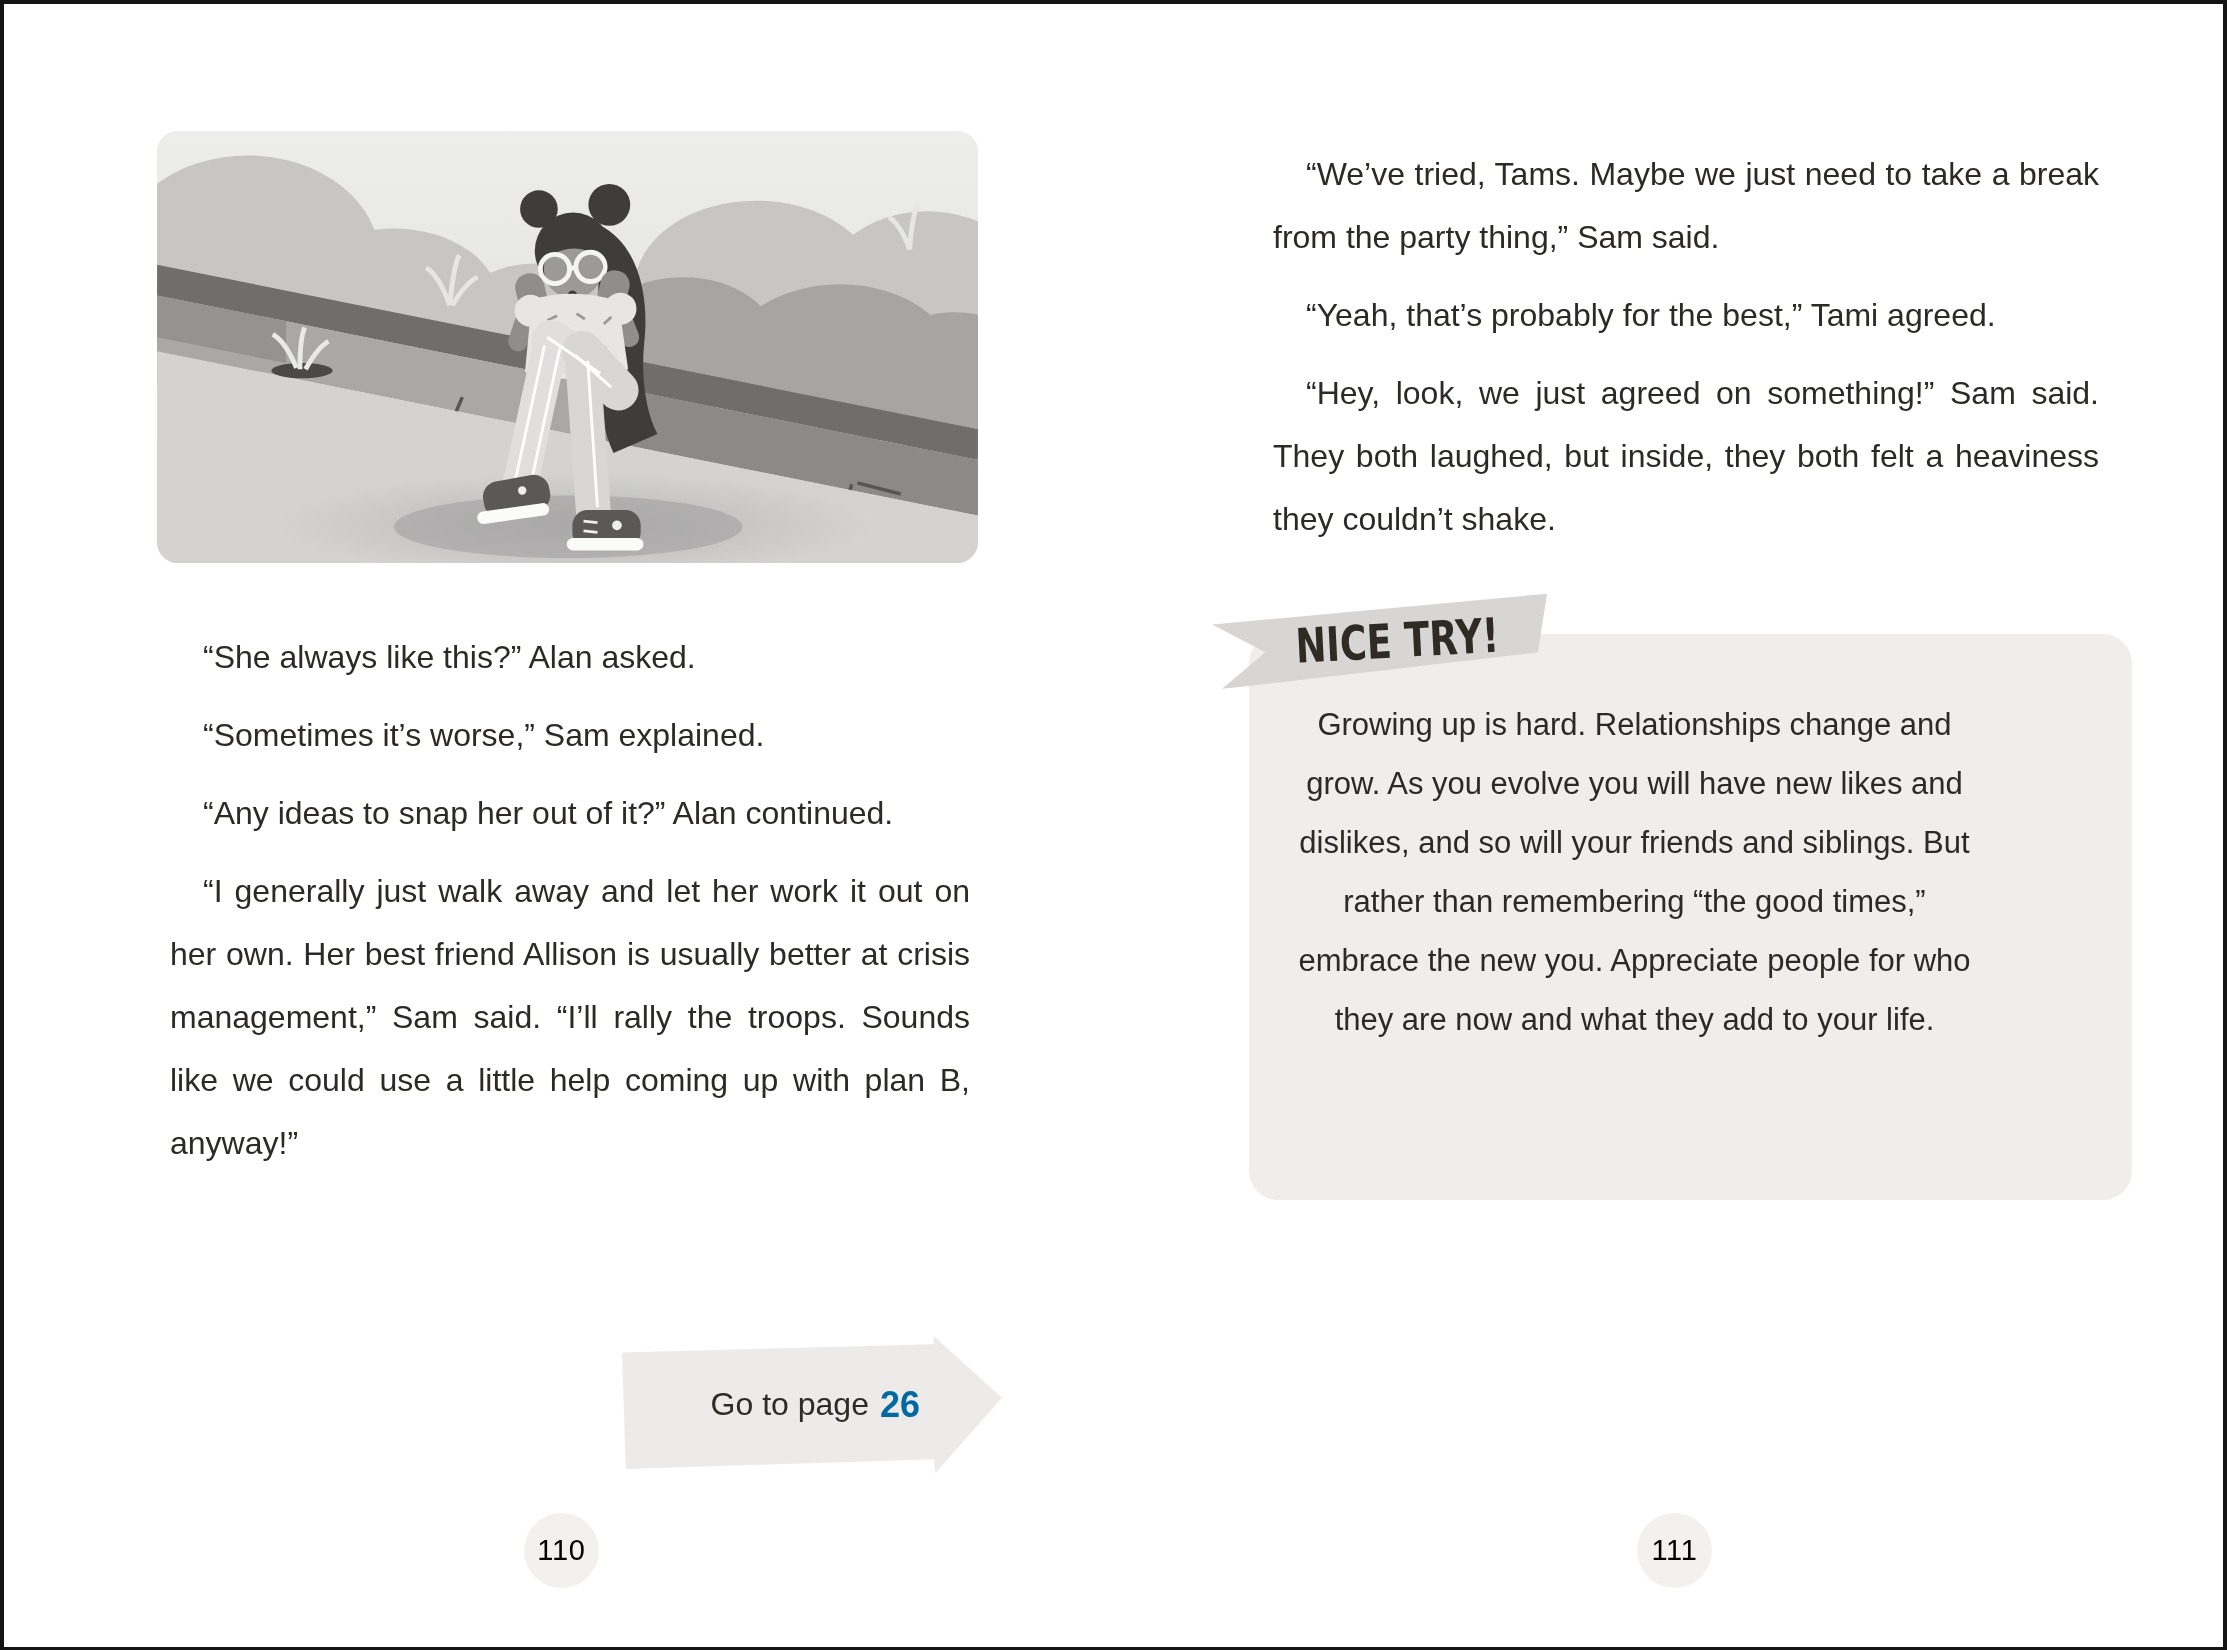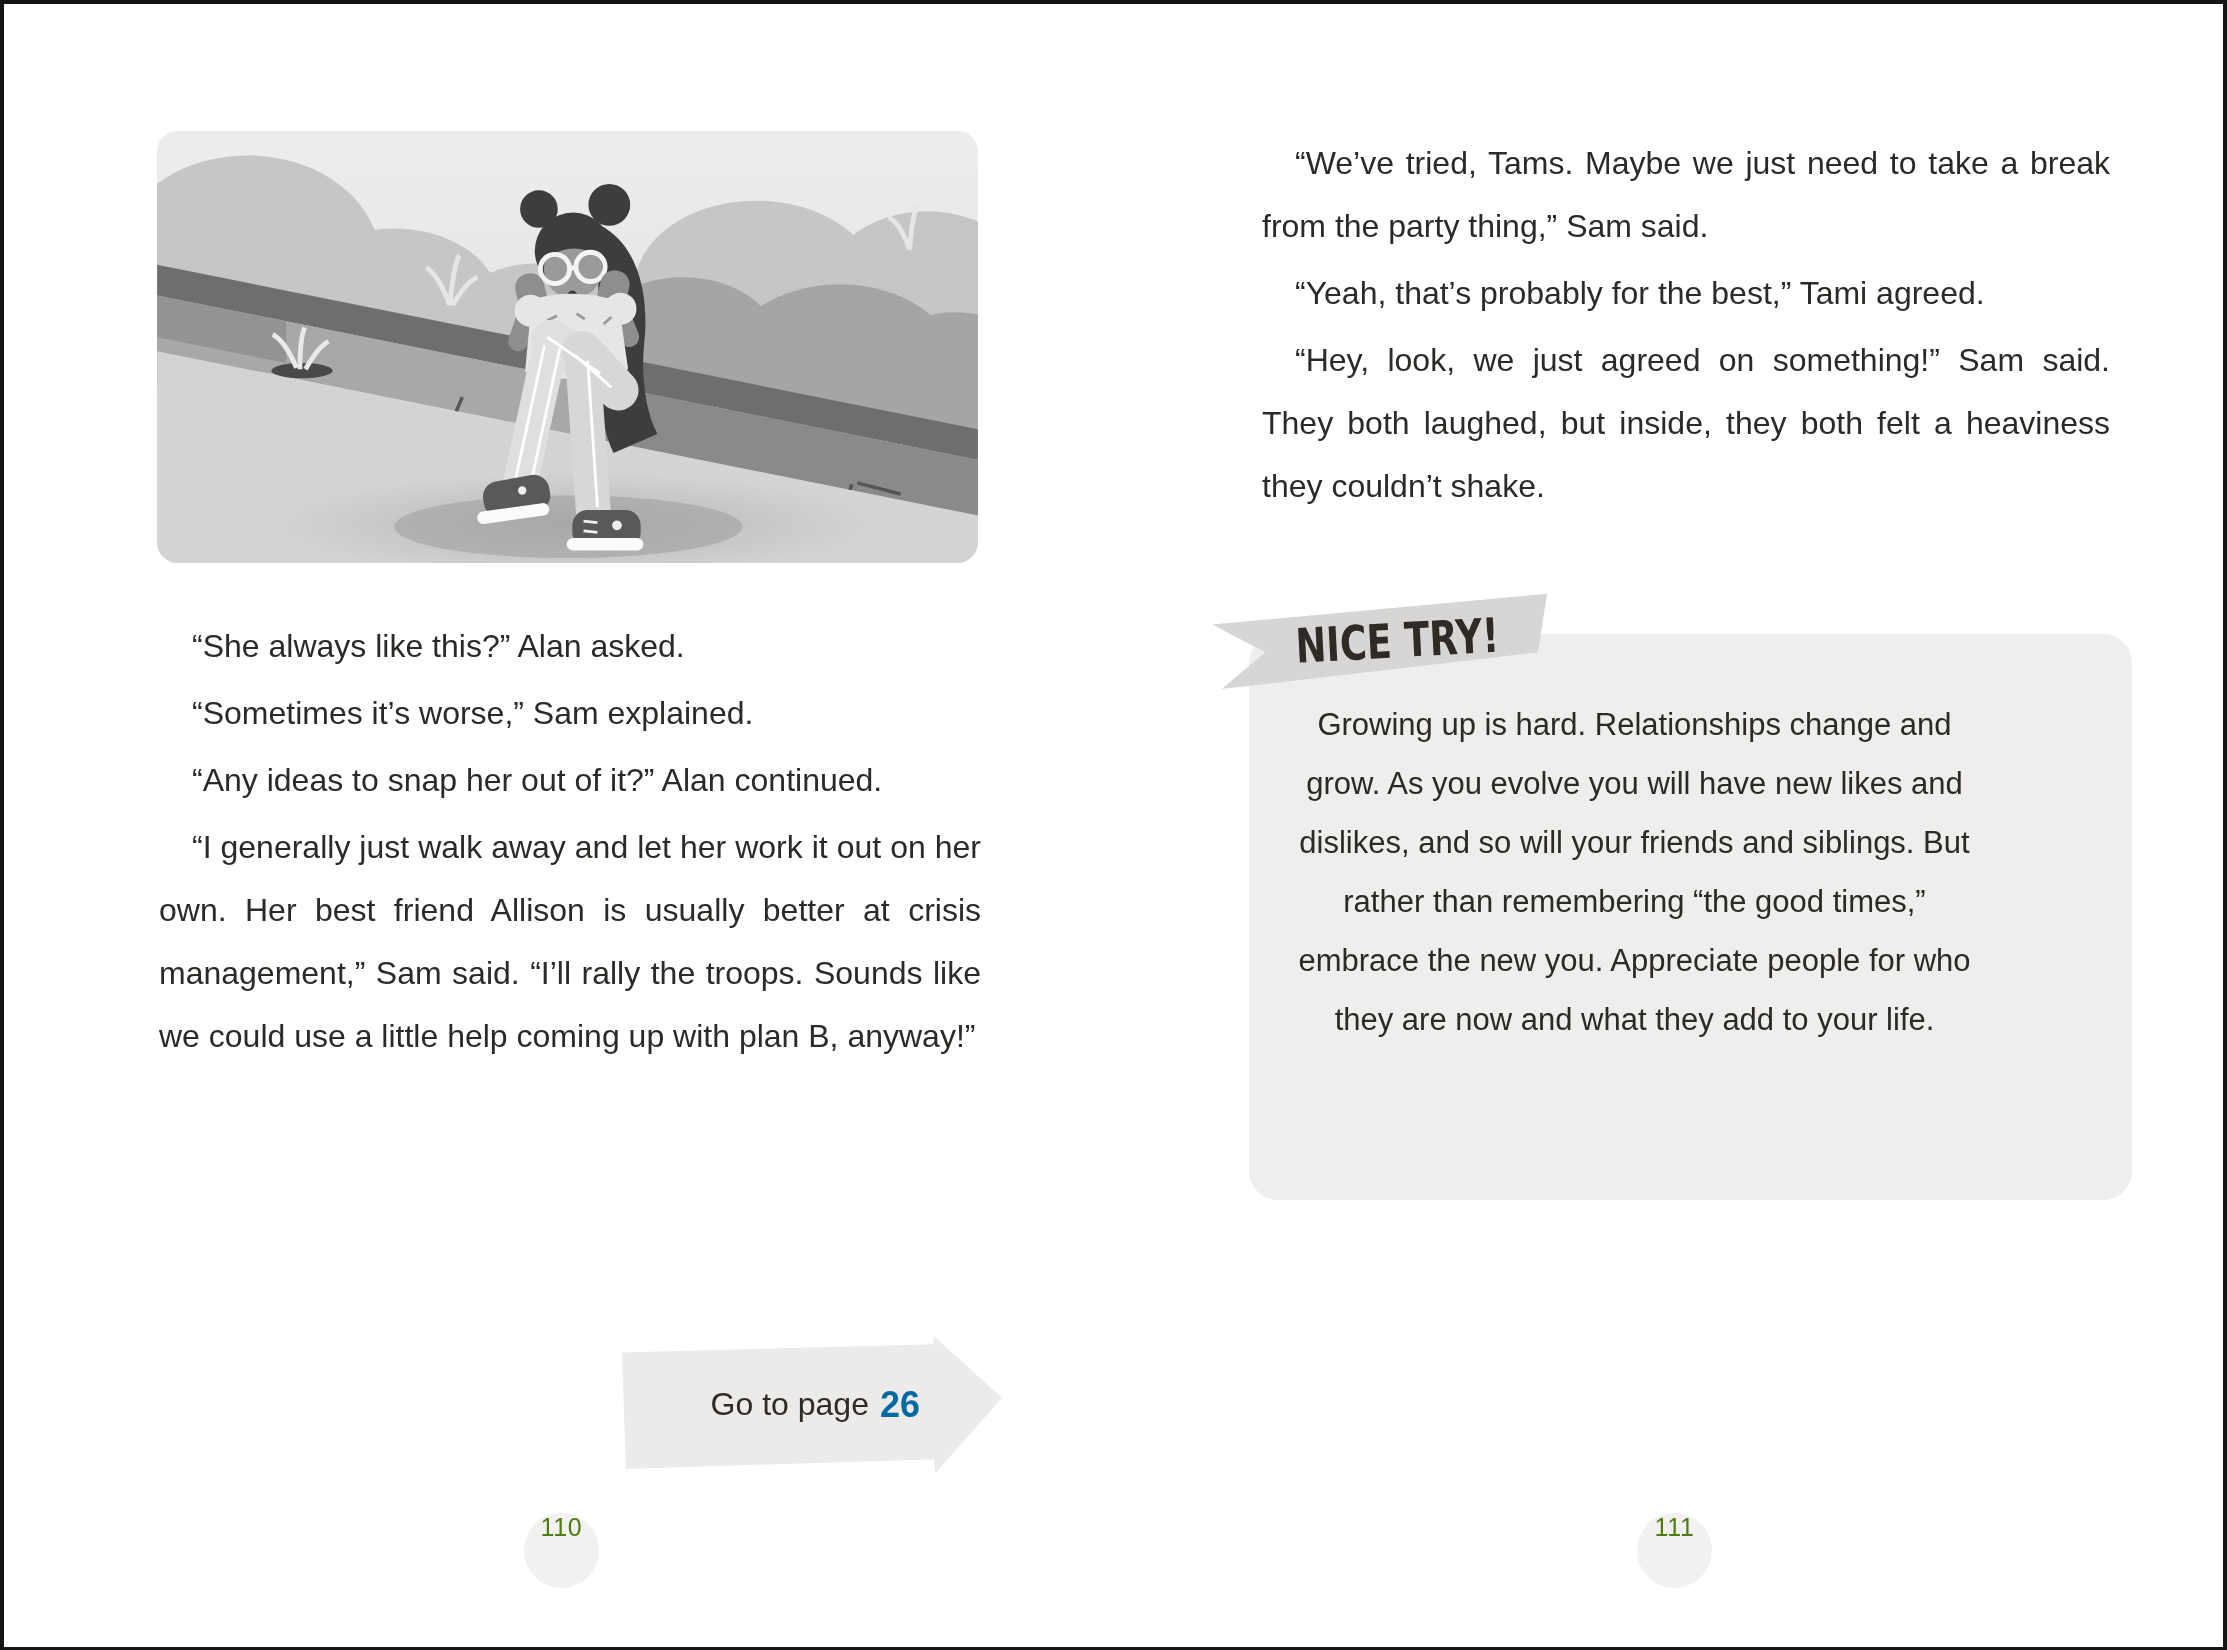--- a/index.html
+++ b/index.html
@@ -7,37 +7,37 @@
     position:relative; width:2227px; height:1651px;
     background:#ffffff; border:4.2px solid #141414; box-sizing:border-box;
     font-family:"Liberation Sans", sans-serif; color:#2c2a27; overflow:hidden;
   }
   
   .illustration-frame{
     position:absolute; left:153px; top:127px; width:821px; height:432px;
     border-radius:21px; overflow:hidden; background:#eaeaea;
   }
   .story-col{position:absolute; font-size:32px; line-height:63px; text-align:justify;}
-  .story-col p{margin:4px; text-indent:33px;}
+  .story-col p{margin:15px; text-indent:33px;}
   #left-col{left:151px; top:607px; width:830px;}
   #right-col{left:1254px; top:124px; width:856px;}
   .nav-arrow{
     position:absolute; left:618px; top:1332px; width:380px; height:137px;
     background:#ecebea;
     clip-path:polygon(0% 12%, 82% 6%, 82% 0%, 100% 45%, 82.5% 100%, 82% 90%, 1% 97%);
     display:flex; align-items:center; justify-content:flex-end;
     padding-right:82px; box-sizing:border-box;
     font-size:32px; color:#2f2b26; cursor:pointer;
   }
   .nav-arrow .lbl{margin-right:11px;}
   .nav-arrow .num{font-weight:700; font-size:36px; color:#0369a1;}
   .pagenum{
     position:absolute; width:75px; height:75px; border-radius:50%;
-    background:#f2f1f0; display:flex; align-items:flex-start; justify-content:center;
-    font-size:25px; color:#4d7c0f; letter-spacing:0.7px;
+    background:#f2f1f0; display:flex; align-items:center; justify-content:center;
+    font-size:29px; color:#000000; letter-spacing:0.7px;
   }
   #pagenum-left{left:520px; top:1509px;}
   #pagenum-right{left:1633px; top:1509px;}
   
   .callout{
     position:absolute; left:1245px; top:630px; width:883px; height:566px;
     background:#efeeed; border-radius:29px; box-sizing:border-box;
     padding:61px 84px 42px 35px;
   }
   .callout .body-text{

